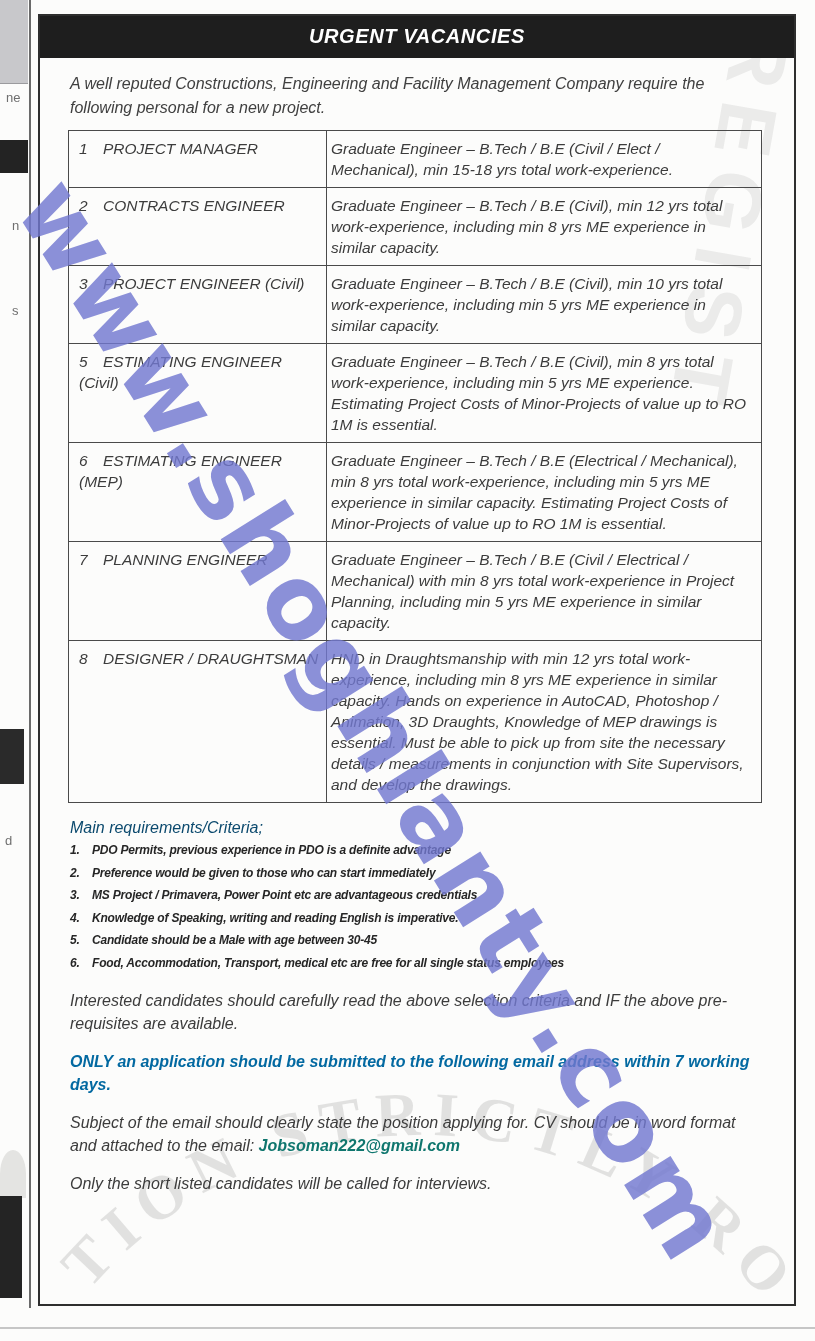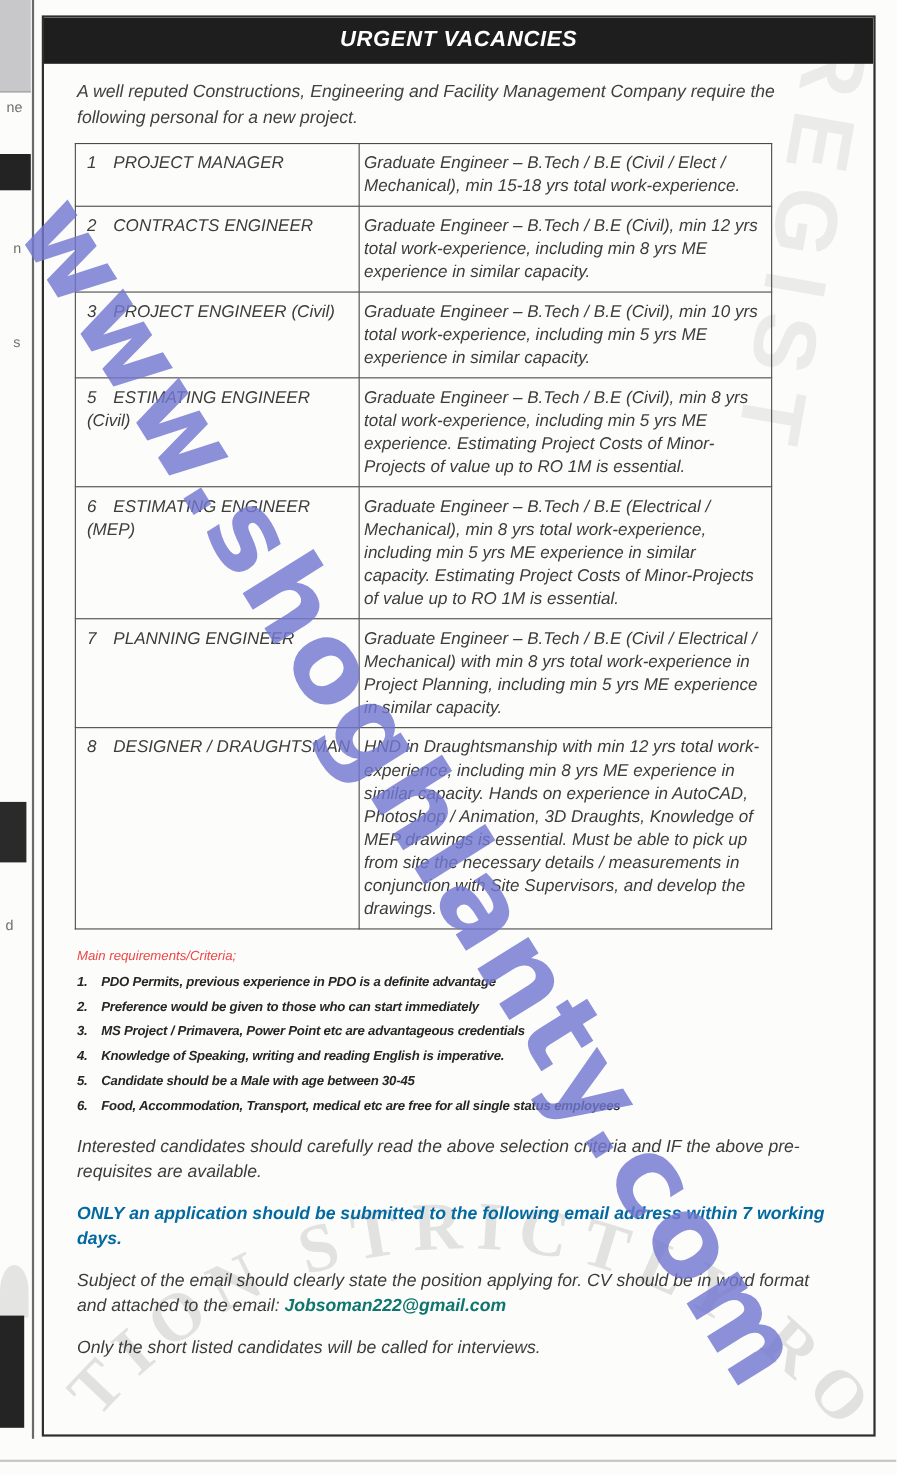--- a/index.html
+++ b/index.html
@@ -34,31 +34,31 @@
     position:absolute; left:38px; top:14px; width:758px; min-height:1292px;
     border:2px solid #2e2e2e; z-index:2; background:transparent; overflow:hidden;font-style:italic;
   }
   .title-bar {
     background:#1e1e1e; color:#ffffff; text-align:center;
     font-weight:bold; font-size:20px; letter-spacing:0.6px;
     padding:9px 0 10px 0;
   }
   .intro { margin:14px 40px 0 30px; font-size:16px; line-height:24px; color:#404040; }
 
-  table.positions { border-collapse:collapse; margin:10px 0 0 28px; width:634px; }
+  table.positions { border-collapse:collapse; margin:10px 0 0 28px; width:694px; }
   table.positions td {
     border:1.6px solid #4a4a4a; vertical-align:top;
     font-size:15.5px; line-height:21px; color:#3c3c3c;
   }
   .cell-title { width:258px; padding:7px 6px 7px 10px; }
   .pos-num    { display:inline-block; width:24px; }
   .cell-desc  { padding:7px 10px 7px 4px; }
 
   .req-block   { margin:13px 28px 0 30px; }
-  .req-heading { font-size:12px; line-height:23px; color:#ef4444; }
+  .req-heading { font-size:16px; line-height:23px; color:#0c4a6e; }
   .req-item    { font-weight:bold; font-size:12px; line-height:22.5px; color:#262626;
                  white-space:nowrap; letter-spacing:-0.2px; }
   .req-num     { display:inline-block; width:22px; }
 
   .para { margin:15px 36px 0 30px; font-size:16px; line-height:23px; color:#3c3c3c; }
   .para-bold { font-weight:bold; color:#0369a1; }
   .email { font-weight:bold; color:#0f766e; }
   .para-last { margin-bottom:22px; }
 
   

